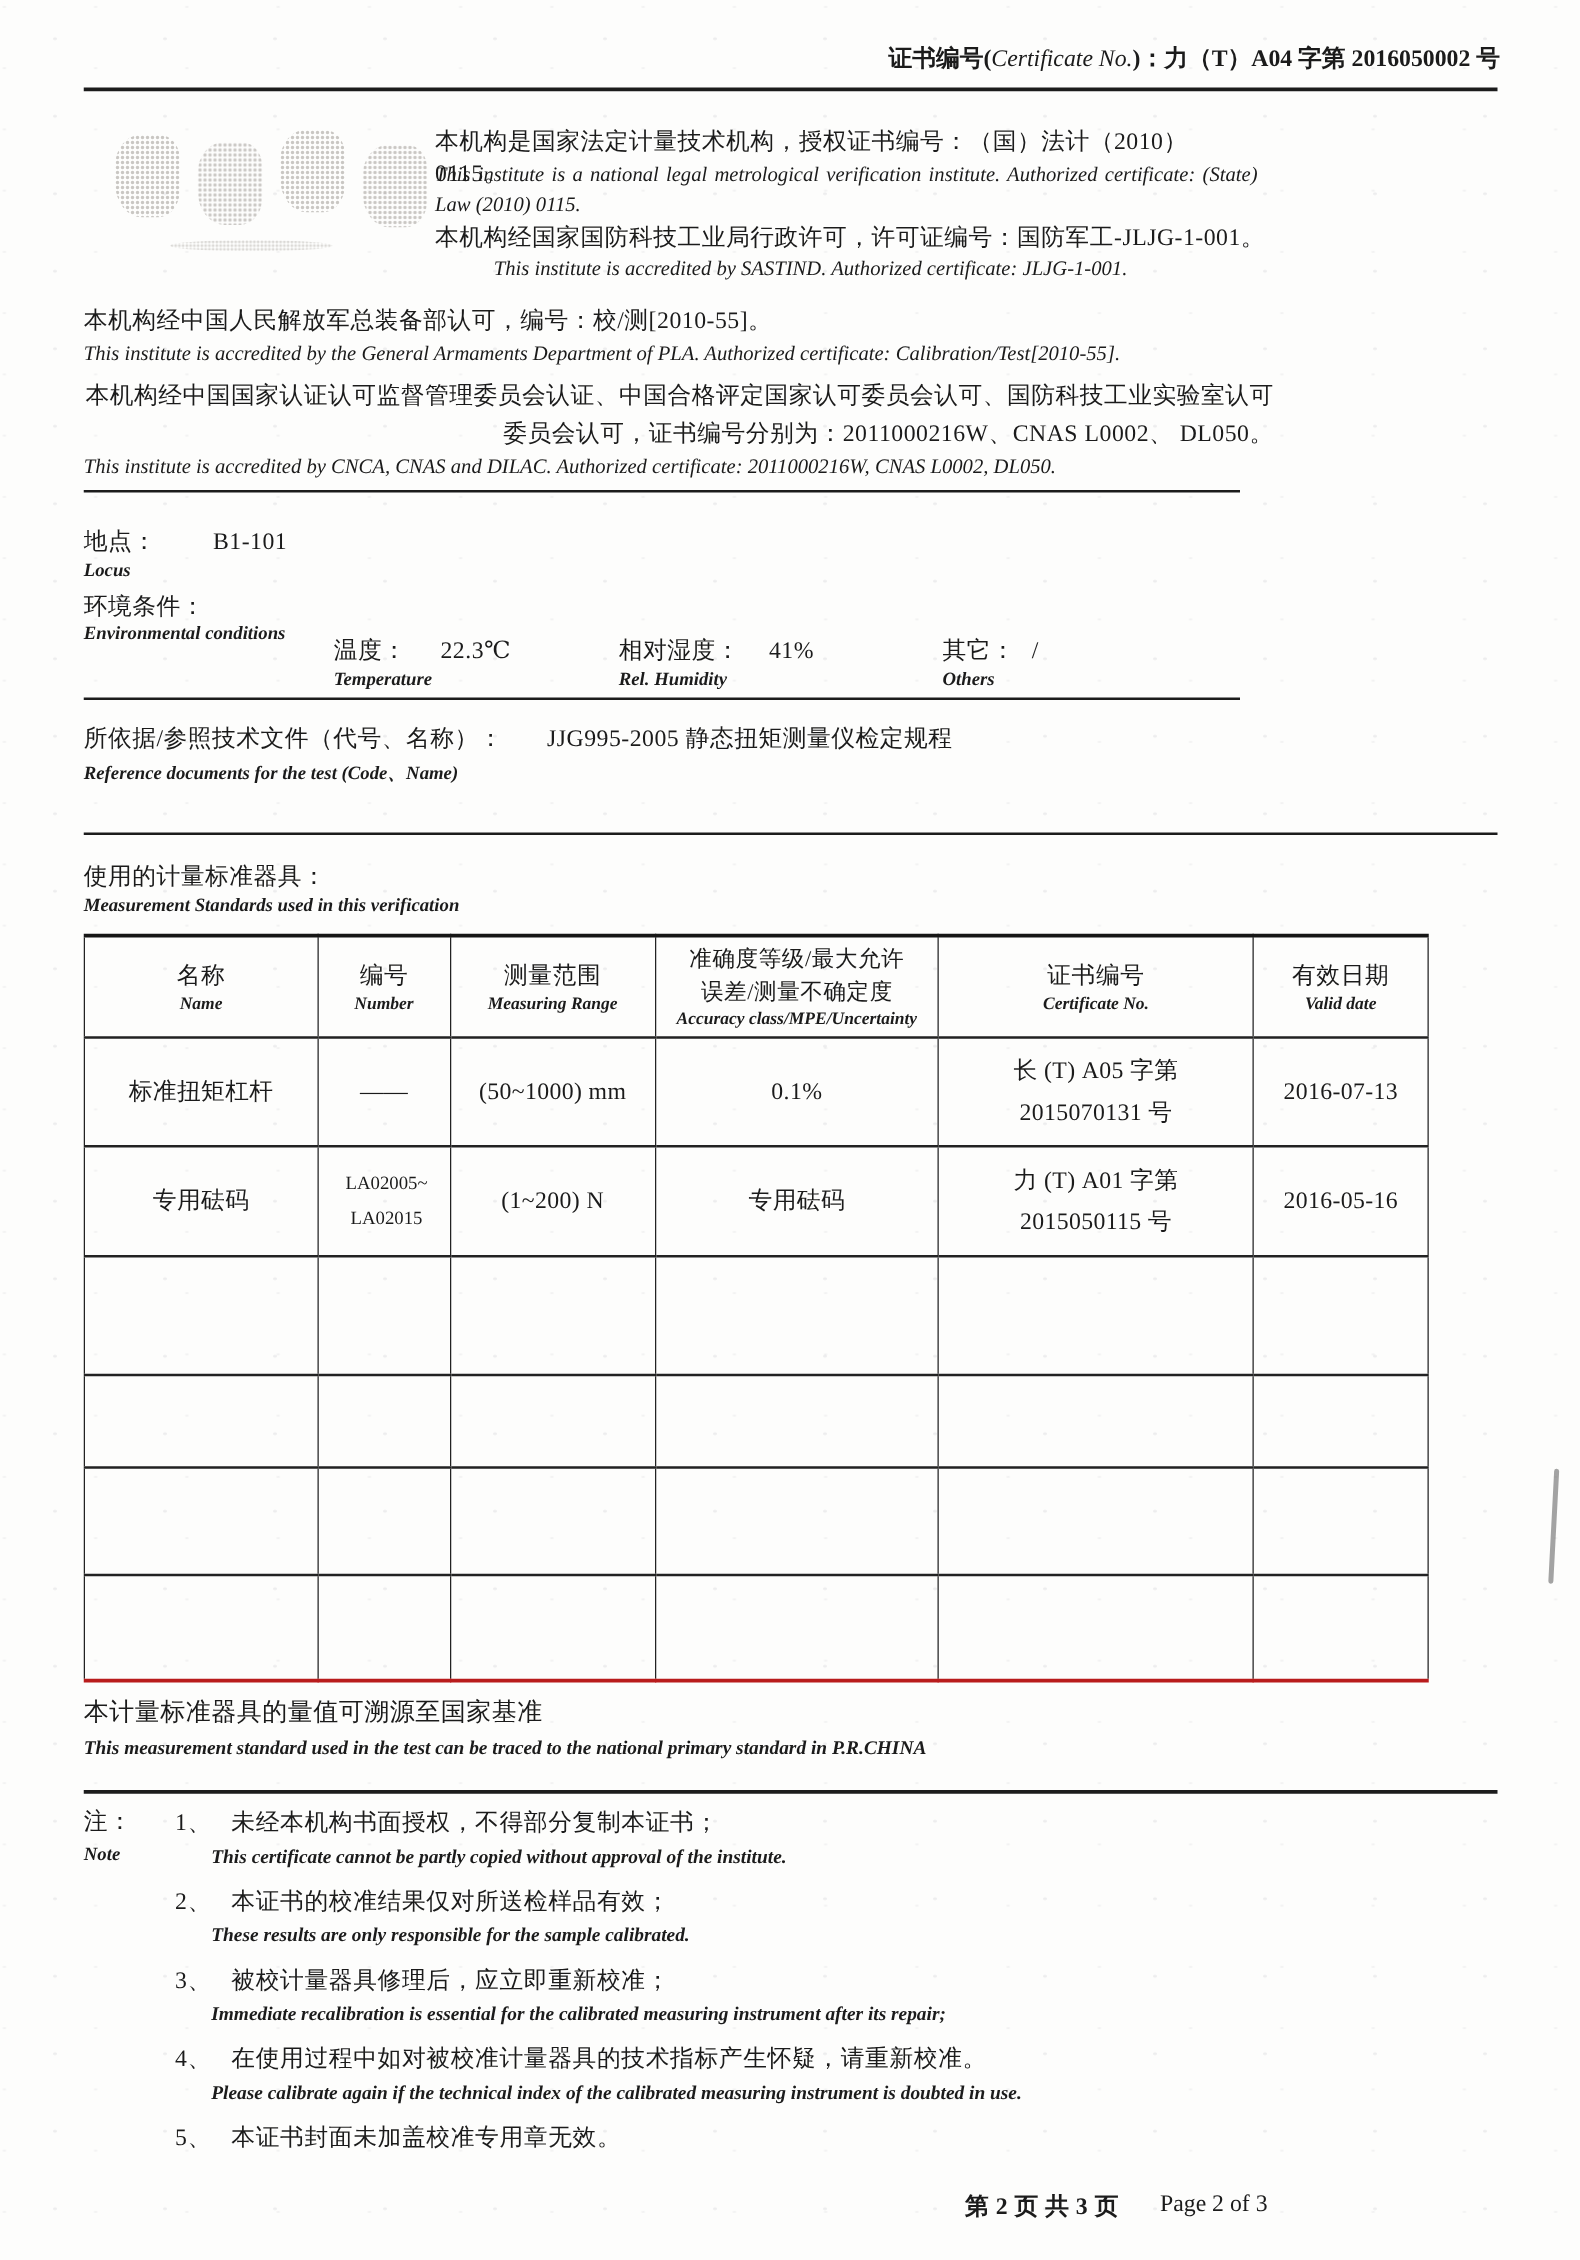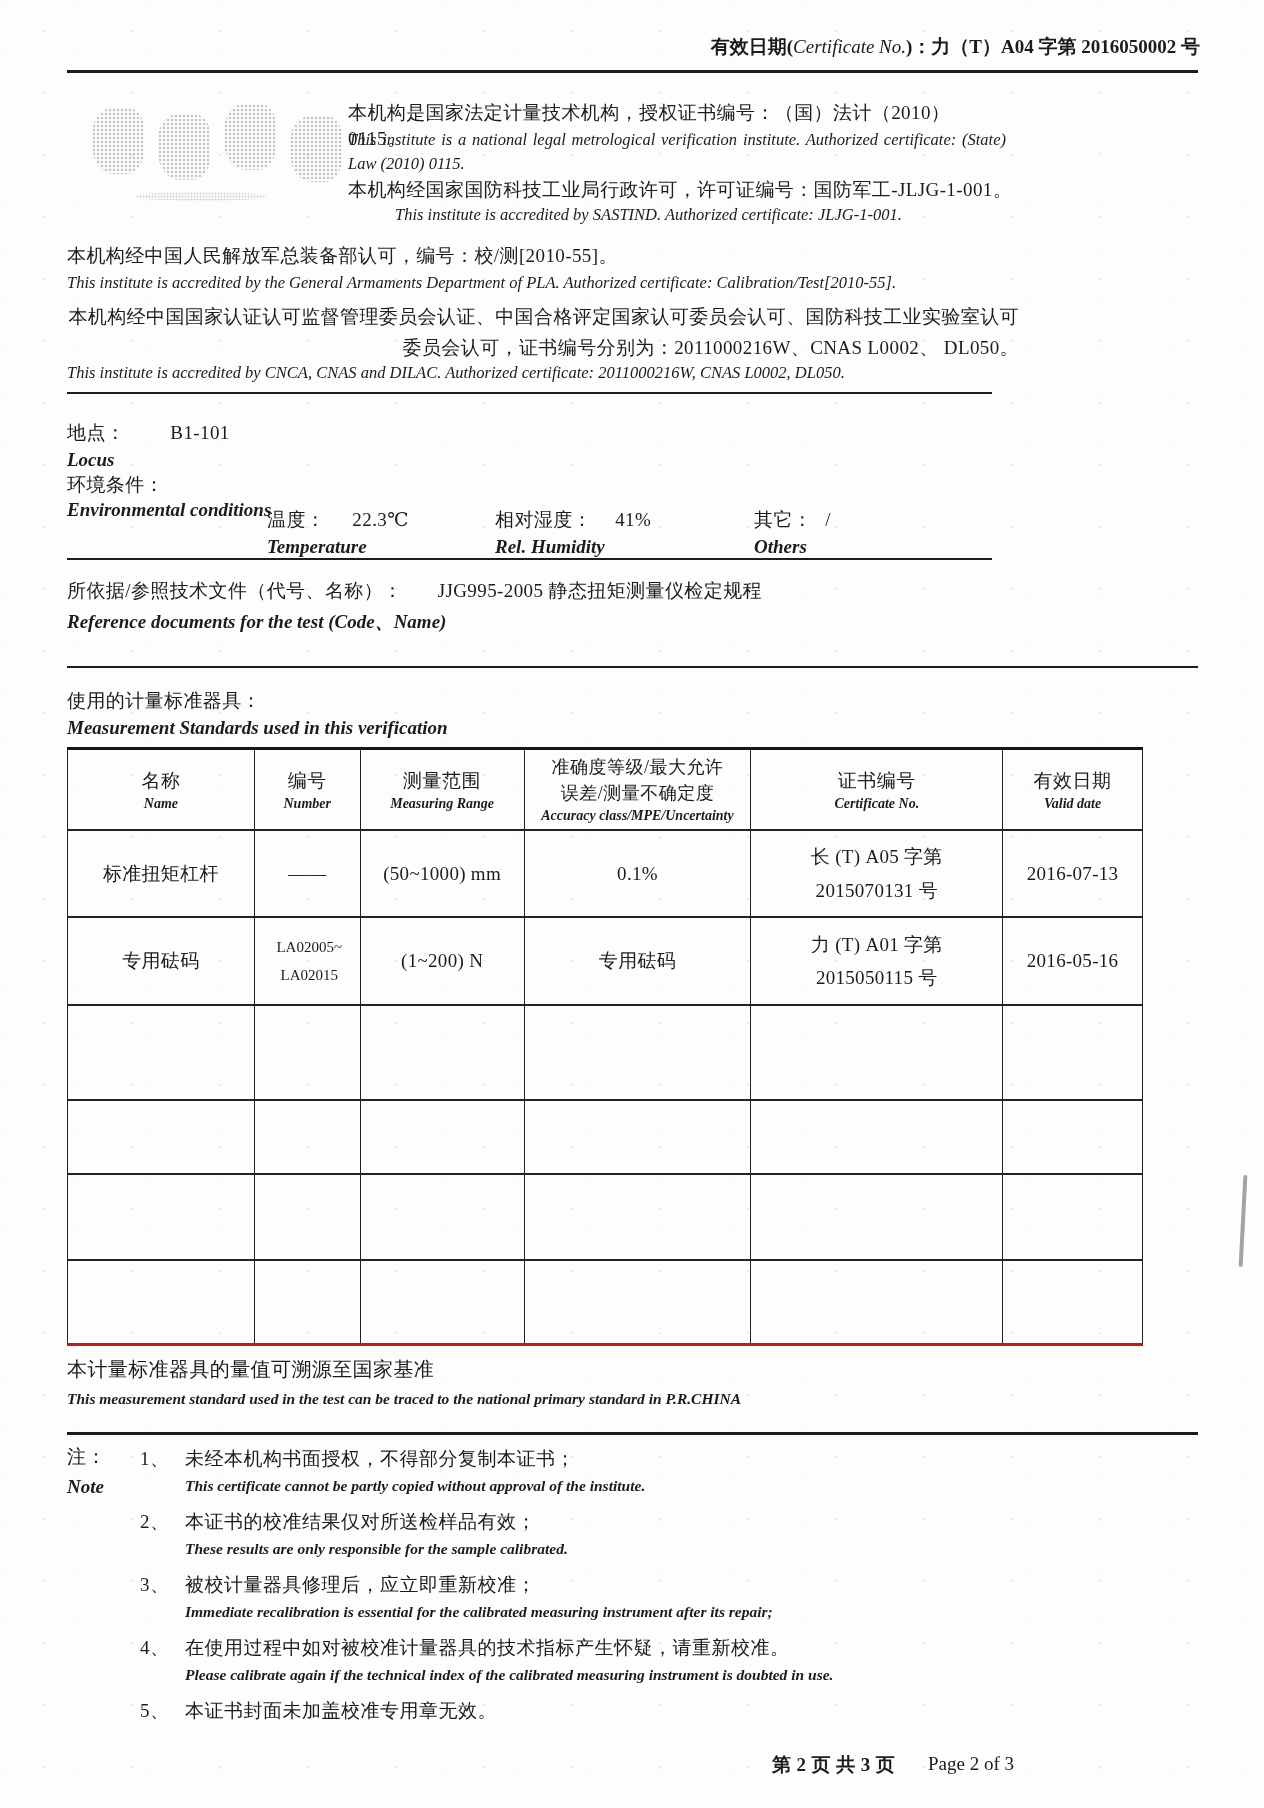--- a/index.html
+++ b/index.html
@@ -8,21 +8,21 @@
 
   
   .watermark { position:absolute; inset:0; pointer-events:none;
     background-image:radial-gradient(rgba(140,140,152,0.14) 1.2px, transparent 2px),
                      radial-gradient(rgba(150,150,160,0.10) 1px, transparent 1.8px);
     background-size:88px 62px, 73px 49px; background-position:0 0, 40px 30px; }
 
   .abs { position:absolute; }
   .zh  { font-size:19px; letter-spacing:0.4px; }
   .acc-en { font-style:italic; font-size:16.5px; }
-  .lbl-en { font-style:italic; font-weight:bold; font-size:19px; }
+  .lbl-en { font-style:italic; font-weight:bold; font-size:15px; }
   .rule { position:absolute; background:#1c1c1c; }
 
   
   .cert-line { top:34px; right:64px; font-size:19px; white-space:nowrap; }
   .cert-line .b { font-weight:bold; }
   .cert-line .i { font-style:italic; font-weight:normal; }
 
   
   .seal { left:92px; top:100px; width:260px; height:110px; }
   .seal-blob { position:absolute; top:8px; width:52px; height:66px; opacity:.75;
@@ -44,34 +44,34 @@
     text-align:center; vertical-align:middle; font-weight:normal; }
   table.std th { padding:4px 2px; }
   .th-zh { font-size:19px; line-height:27px; white-space:pre-line; letter-spacing:0.5px; }
   .th-en { font-style:italic; font-weight:bold; font-size:14px; line-height:19px; }
   .cell { font-size:19px; line-height:1.75; letter-spacing:0.3px; white-space:pre-line; }
   .cell-small { font-size:15px; text-align:left; padding-left:4px; line-height:1.9; white-space:pre-line; }
 
   
   .note-item { margin-bottom:9px; }
   .note-zh { font-size:19px; line-height:30px; letter-spacing:0.5px; }
-  .note-en { font-style:italic; font-weight:bold; font-size:15.5px; line-height:24px; margin-left:45px; }
+  .note-en { font-style:italic; font-weight:bold; font-size:15.5px; line-height:24px; margin-left:29px; }
   .note-num { display:inline-block; width:45px; }
 
   .smudge { position:absolute; left:1241px; top:1175px; width:4px; height:92px; background:#4a4a4a;
     opacity:.5; border-radius:3px; transform:rotate(3deg); }
 </style>
 </head>
 <body>
 
 <div class="page">
   <div class="watermark"></div>
 
   <div class="abs cert-line">
-    <span class="b">有效日期(</span><span class="i">Certificate No.</span><span class="b">)：力（T）A04 字第 2016050002 号</span>
+    <span class="b">证书编号(</span><span class="i">Certificate No.</span><span class="b">)：力（T）A04 字第 2016050002 号</span>
   </div>
   <div class="rule" style="left:67px; top:70px; width:1131px; height:3px;"></div>
 
   <div class="abs seal">
     <div class="seal-blob" style="left:0px;"></div>
     <div class="seal-blob" style="left:66px; top:14px;"></div>
     <div class="seal-blob" style="left:132px; top:4px;"></div>
     <div class="seal-blob" style="left:198px; top:16px;"></div>
     <div class="seal-script"></div>
   </div>

